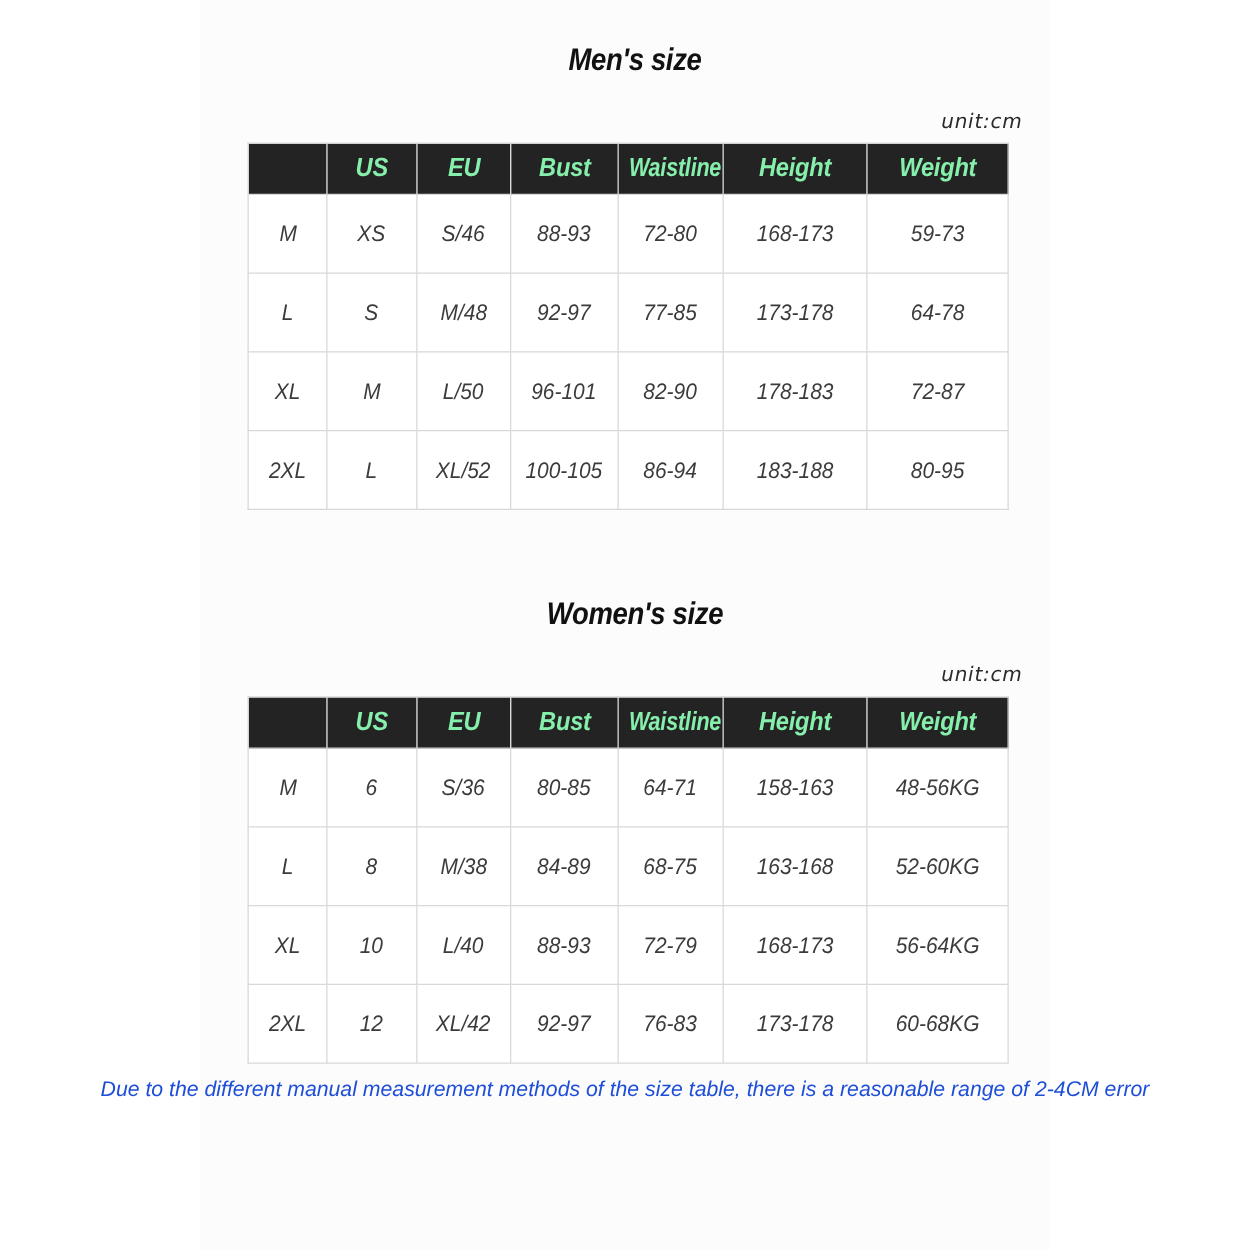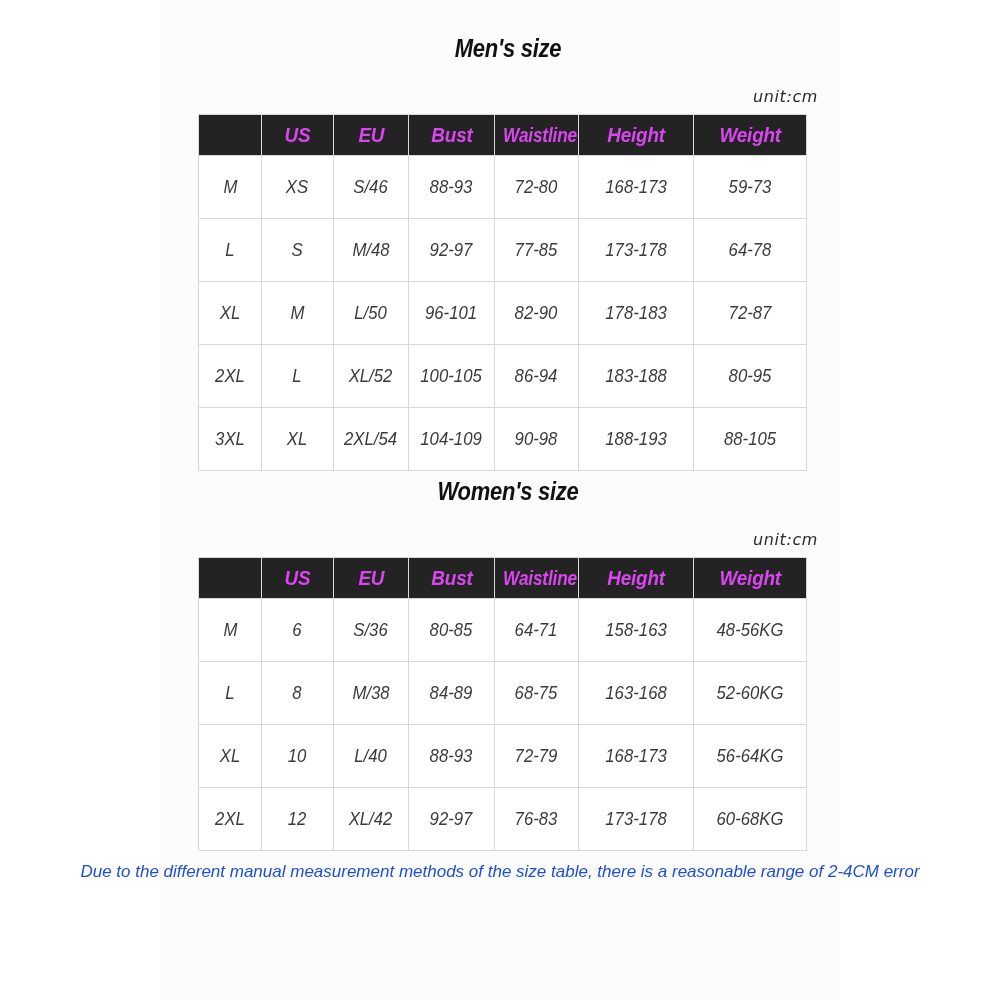--- a/index.html
+++ b/index.html
@@ -62,21 +62,21 @@
   }
   table.size-table td, table.size-table th {
     border: 1px solid #d8d8d8;
     padding: 0;
     text-align: center;
     vertical-align: middle;
   }
 
   thead th {
     background: #232323;
-    color: #d946ef;
+    color: #86efac;
     height: 41px;
     border: 1px solid #ffffff;
     border-top: 1px solid #232323;
     border-bottom: 1px solid #232323;
     font-family: "Liberation Sans Narrow", "Liberation Sans", sans-serif;
     font-weight: bold;
     font-size: 21px;
     letter-spacing: -0.2px;
   }
   thead th .hlabel {
@@ -186,29 +186,20 @@
         </tr>
         <tr>
           <td><span class="cval">2XL</span></td>
           <td><span class="cval">L</span></td>
           <td><span class="cval">XL/52</span></td>
           <td><span class="cval">100-105</span></td>
           <td><span class="cval">86-94</span></td>
           <td><span class="cval">183-188</span></td>
           <td><span class="cval">80-95</span></td>
         </tr>
-        <tr>
-          <td><span class="cval">3XL</span></td>
-          <td><span class="cval">XL</span></td>
-          <td><span class="cval">2XL/54</span></td>
-          <td><span class="cval">104-109</span></td>
-          <td><span class="cval">90-98</span></td>
-          <td><span class="cval">188-193</span></td>
-          <td><span class="cval">88-105</span></td>
-        </tr>
       </tbody>
     </table>
   </div>
 
   <div class="section" style="left:198px; top:477px; width:620px;">
 
     <div class="sec-title" style="top:0px;">Women's size</div>
 
     <div class="unit" style="top:53px;">unit:cm</div>
 

